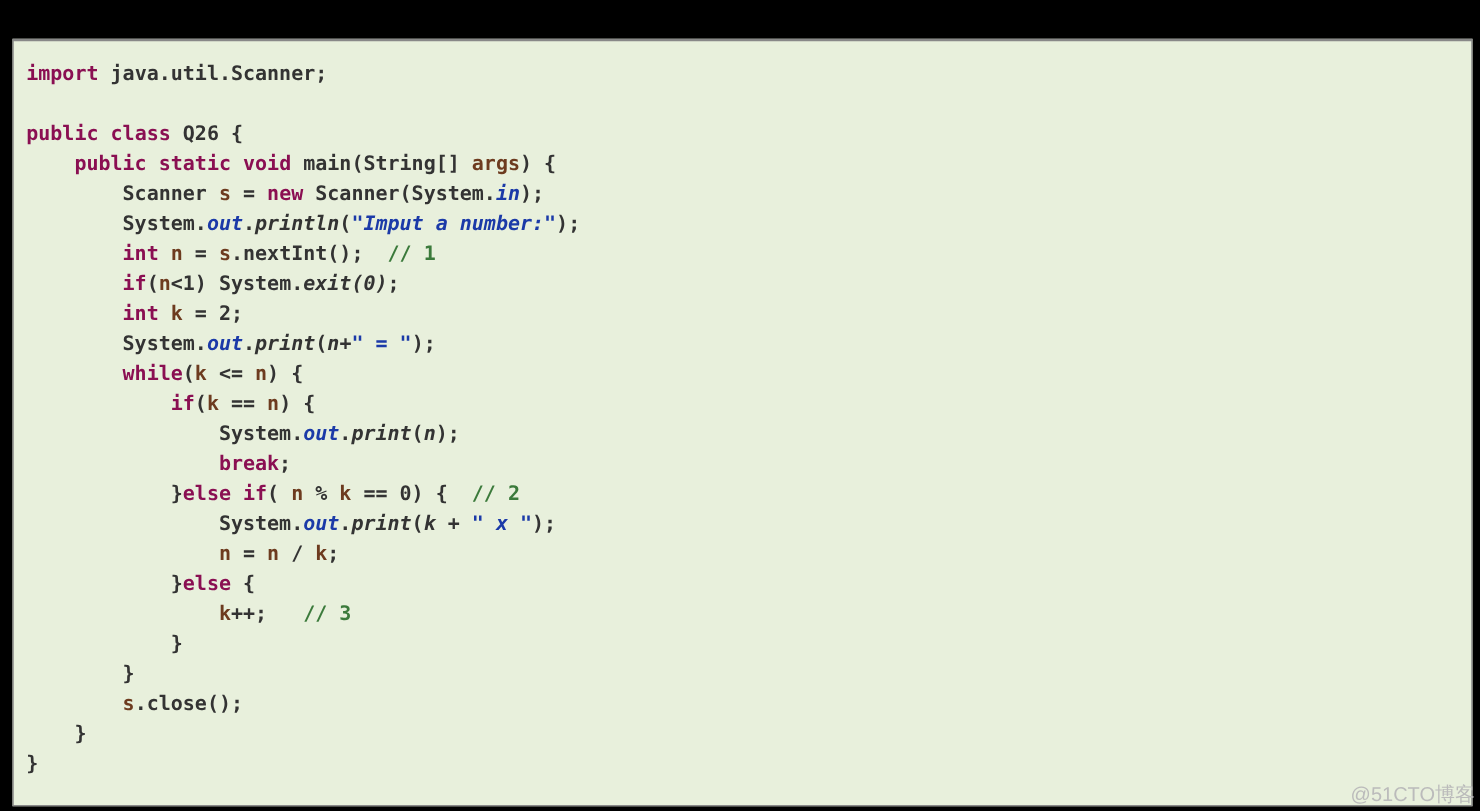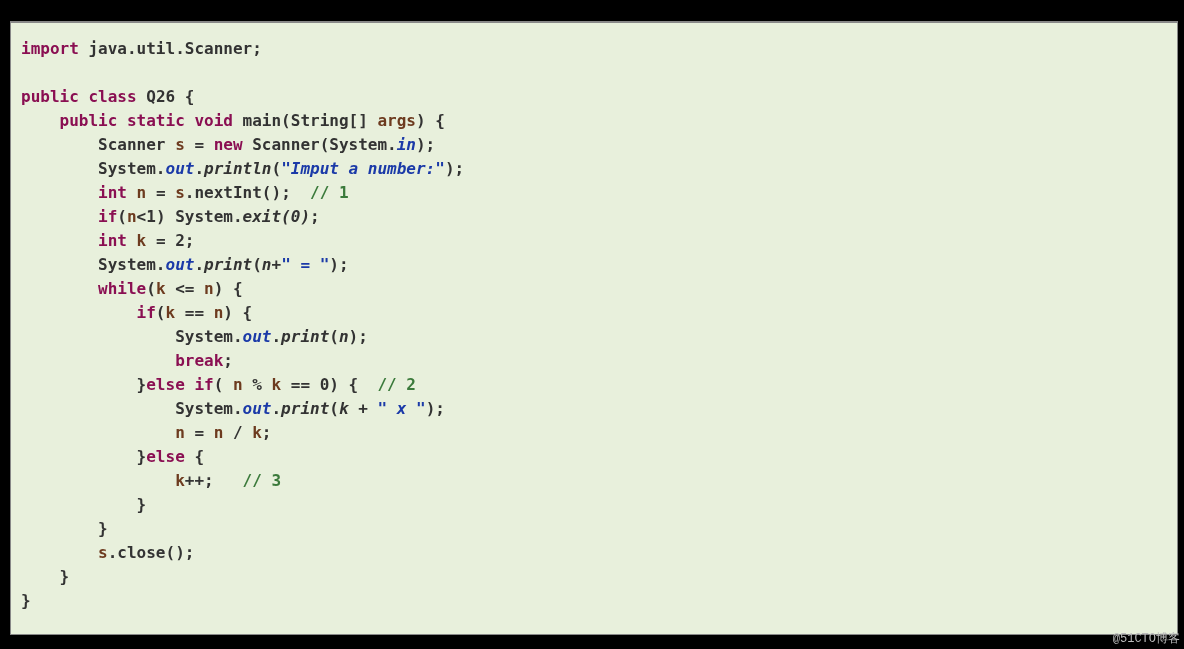--- a/index.html
+++ b/index.html
@@ -5,21 +5,21 @@
   html, body {
     margin: 0;
     padding: 0;
     width: 1184px;
     height: 649px;
     background: #000;
     overflow: hidden;
   }
   .frame {
     position: absolute;
-    top: 21px;
+    top: 31px;
     left: 10px;
     width: 1168px;
     height: 614px;
     background: #e8f0dc;
     border: 1px solid #888;
     border-top: 2px solid #888;
     box-sizing: border-box;
   }
   pre.code {
     margin: 0;
@@ -34,23 +34,23 @@
   .kw { color: #8a0f52; }
   .var { color: #6d3b1f; }       
   .fld { color: #1b3aa8; font-style: italic; }  
   .call{ color: #333; font-style: italic; }     
   .str { color: #1b3aa8; font-style: italic; }
   .cmt { color: #3b7a3b; }
   .watermark {
     position: absolute;
     right: 4px;
     bottom: 2px;
-    font-size: 12px;
+    font-size: 16px;
     color: #bbb;
-    font-family: Liberation Mono, monospace;
+    font-family: Liberation Sans, sans-serif;
   }
 </style>
 </head>
 <body>
 
 <div class="frame">
 <pre class="code"><span class="kw">import</span> <span>java.util.Scanner</span><span>;</span>
 
 <span class="kw">public</span> <span class="kw">class</span> <span>Q26</span> <span>{</span>
     <span class="kw">public</span> <span class="kw">static</span> <span class="kw">void</span> <span>main</span><span>(String[] </span><span class="var">args</span><span>)</span> <span>{</span>

